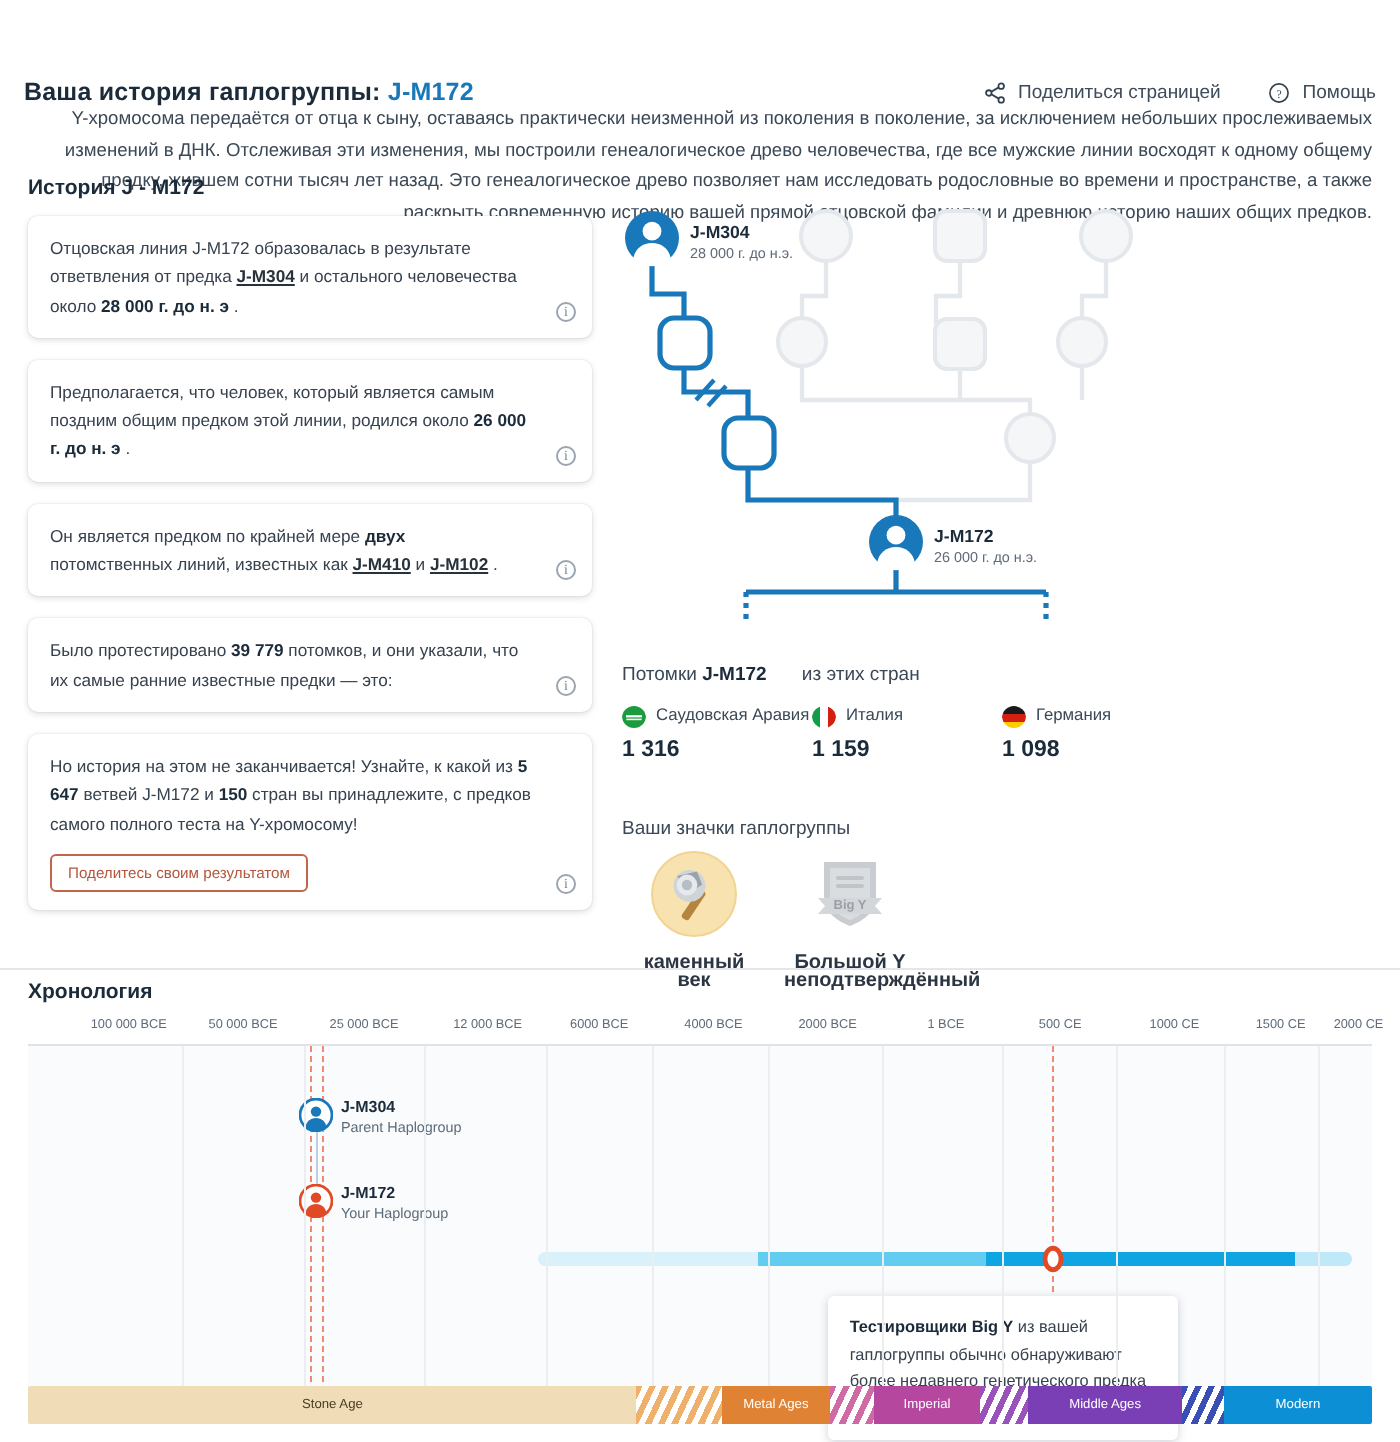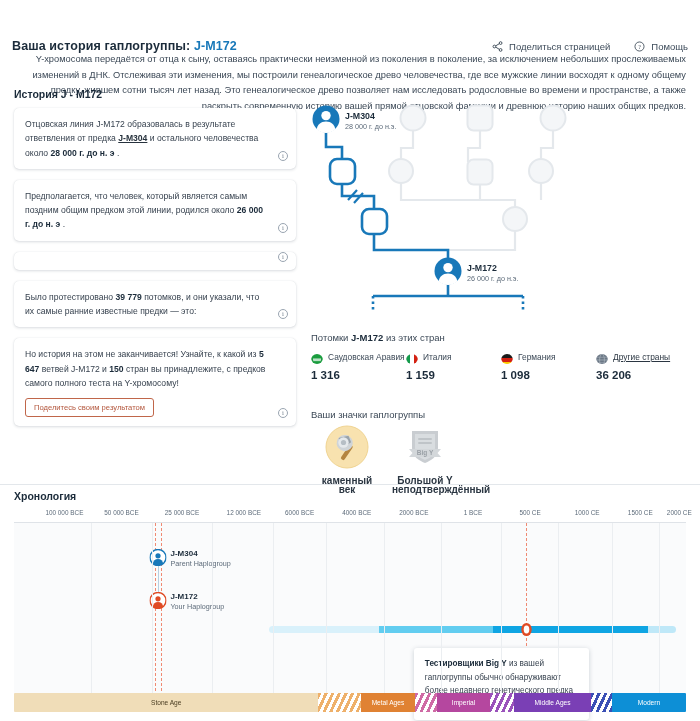--- a/index.html
+++ b/index.html
@@ -160,20 +160,21 @@
   <div class="cards">
     <div class="card" id="c0">
       <p><span>Отцовская линия </span><span>J-M172</span><span> образовалась в результате ответвления от предка </span><span class="lnk">J-M304</span><span> и остального человечества около </span><span class="b" style="font-weight: bold; color: rgb(27, 43, 58);">28 000 г. до н. э</span><span> .</span></p>
       <div class="info-i">i</div>
     </div>
     <div class="card" id="c1">
       <p><span>Предполагается, что человек, который является самым поздним общим предком этой линии, родился около </span><span class="b" style="font-weight: bold; color: rgb(27, 43, 58);">26 000 г. до н. э</span><span> .</span></p>
       <div class="info-i">i</div>
     </div>
     <div class="card" id="c2">
+      <p><span>Он является предком по крайней мере </span><span class="b" style="font-weight: bold; color: rgb(27, 43, 58);">двух</span><span> потомственных линий, известных как </span><span class="lnk">J-M410</span><span> и </span><span class="lnk">J-M102</span><span> .</span></p>
       <div class="info-i">i</div>
     </div>
     <div class="card" id="c3">
       <p><span>Было протестировано </span><span class="b" style="font-weight: bold; color: rgb(27, 43, 58);">39 779</span><span> потомков, и они указали, что их самые ранние известные предки — это:</span></p>
       <div class="info-i">i</div>
     </div>
     <div class="card" id="c4">
       <p><span>Но история на этом не заканчивается! Узнайте, к какой из </span><span class="b" style="font-weight: bold; color: rgb(27, 43, 58);">5 647</span><span> ветвей J-M172 и </span><span class="b" style="font-weight: bold; color: rgb(27, 43, 58);">150</span><span> стран вы принадлежите, с предков самого полного теста на Y-хромосому!</span></p>
       <div class="share-btn">Поделитесь своим результатом</div>
       <div class="info-i">i</div>
@@ -243,21 +244,21 @@
       <div class="node-name">J-M304</div>
       <div class="node-date">28 000 г. до н.э.</div>
     </div>
     <div class="node-label" style="left:167px; top:163px;">
       <div class="node-name">J-M172</div>
       <div class="node-date">26 000 г. до н.э.</div>
     </div>
   </div>
 
   <div class="sec-heading countries-heading">
-    <span style="font-weight:normal;color:#3b4856;font-size:9.5px;">Потомки </span><span style="font-size:9.5px;">J-M172</span><span style="font-weight:normal;color:#3b4856;font-size:9.5px;"> из этих стран</span>
+    <span style="font-weight:normal;color:#3b4856;font-size:9.5px;">Потомки </span><span style="font-size:9.5px;">J-M172</span><span style="font-weight:normal;color:#3b4856;font-size:9.5px;margin-left:15px;"> из этих стран</span>
   </div>
 
   <div class="countries">
     <div class="country">
       <div class="country-top">
         <span class="flag">
           <svg width="12" height="12" viewBox="0 0 12 12">
               <circle cx="6" cy="6" r="6" fill="#1a9c3e"></circle>
               <rect x="2" y="4.6" width="8" height="1.1" fill="#fff"></rect>
               <rect x="2.2" y="6.3" width="7.6" height="0.8" fill="#fff"></rect>
@@ -296,35 +297,20 @@
                 <rect x="0" y="0" width="12" height="4" fill="#1a1a1a"></rect>
                 <rect x="0" y="4" width="12" height="4" fill="#d32011"></rect>
                 <rect x="0" y="8" width="12" height="4" fill="#fbcb00"></rect>
               </g>
             </svg>
         </span>
         <span class="country-name">Германия</span>
       </div>
       <div class="country-count">1 098</div>
     </div>
-    <div class="country">
-      <div class="country-top">
-        <span class="flag">
-          <svg width="12" height="12" viewBox="0 0 12 12">
-              <circle cx="6" cy="6" r="6" fill="#6b7785"></circle>
-              <ellipse cx="6" cy="6" rx="2.4" ry="6" fill="none" stroke="#aeb7c0" stroke-width="0.7"></ellipse>
-              <line x1="0" y1="6" x2="12" y2="6" stroke="#aeb7c0" stroke-width="0.7"></line>
-              <line x1="0.8" y1="3.3" x2="11.2" y2="3.3" stroke="#aeb7c0" stroke-width="0.5"></line>
-              <line x1="0.8" y1="8.7" x2="11.2" y2="8.7" stroke="#aeb7c0" stroke-width="0.5"></line>
-            </svg>
-        </span>
-        <span class="country-name link">Другие страны</span>
-      </div>
-      <div class="country-count">36 206</div>
-    </div>
   </div>
 
   <div class="sec-heading badges-heading" style="font-weight:normal;font-size:9.5px;color:#3b4856;">Ваши значки гаплогруппы</div>
   <div class="badges">
     <div class="badge">
       <span>
         <svg width="44" height="44" viewBox="0 0 44 44">
           <circle cx="22" cy="22" r="21" fill="#f8e2af"></circle>
           <circle cx="22" cy="22" r="21" fill="none" stroke="#f0d492" stroke-width="1"></circle>
           <rect x="20" y="19" width="4.2" height="17" rx="1.6" fill="#b5853f" transform="rotate(34 22 27)"></rect>

